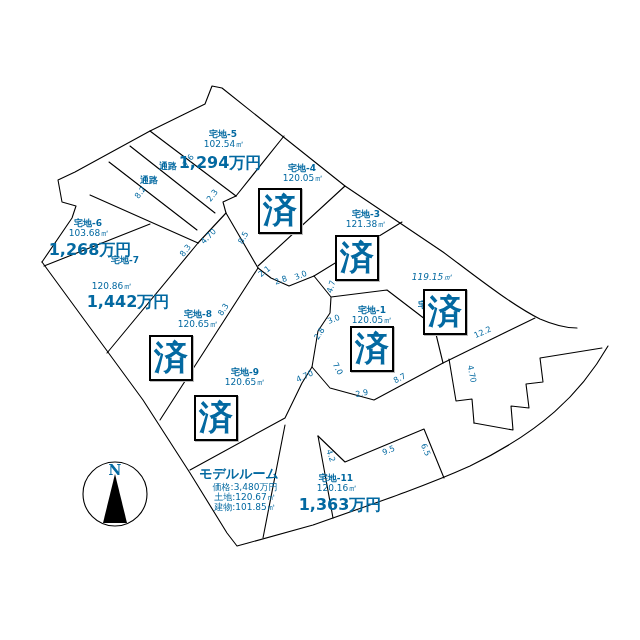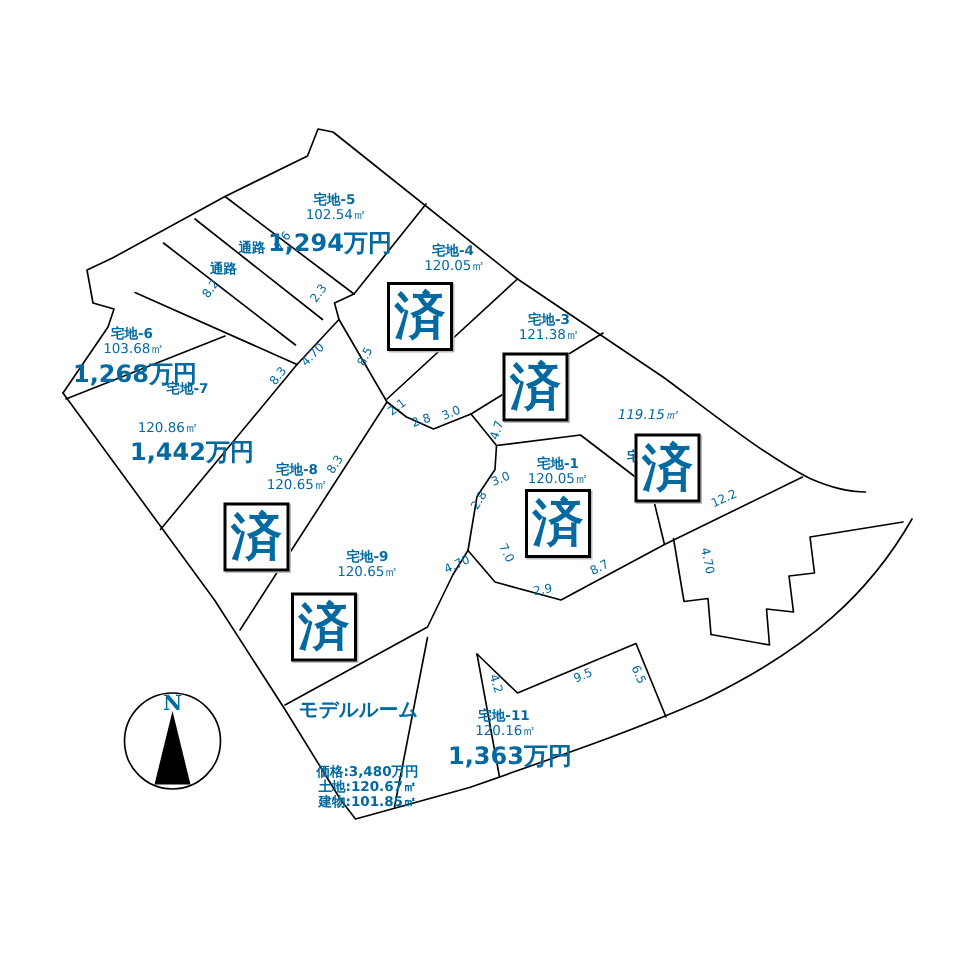--- a/index.html
+++ b/index.html
@@ -9,21 +9,21 @@
   .lbl{position:absolute;transform:translate(-50%,-50%);white-space:nowrap;line-height:1.05;text-align:center;}
   .plot-name{font-size:9px;font-weight:bold;}
   .plot-area{font-size:9px;}
   .price{font-size:16px;font-weight:bold;letter-spacing:0px;}
   .dim{font-size:8px;}
   .sold{position:absolute;transform:translate(-50%,-50%);border:2px solid #000;background:#fff;
         width:40px;height:42px;display:flex;align-items:center;justify-content:center;
         font-size:34px;font-weight:bold;box-shadow:1px 1px 0 #bbb;}
   .passage{font-size:9px;font-weight:bold;}
   .mr-title{font-size:13px;font-weight:bold;}
-  .mr-line{font-size:9px;font-weight:bold;margin-top:28px;}
+  .mr-line{font-size:9px;font-weight:normal;}
   .compass-n{font-size:14px;font-weight:bold;font-family:"DejaVu Serif","Liberation Serif",serif;}
 </style>
 </head>
 <body>
 
 <div id="canvas">
 
   <svg width="640" height="640" viewBox="0 0 640 640">
     <g fill="none" stroke="#000" stroke-width="1.1" stroke-linejoin="round" stroke-linecap="round">
 

